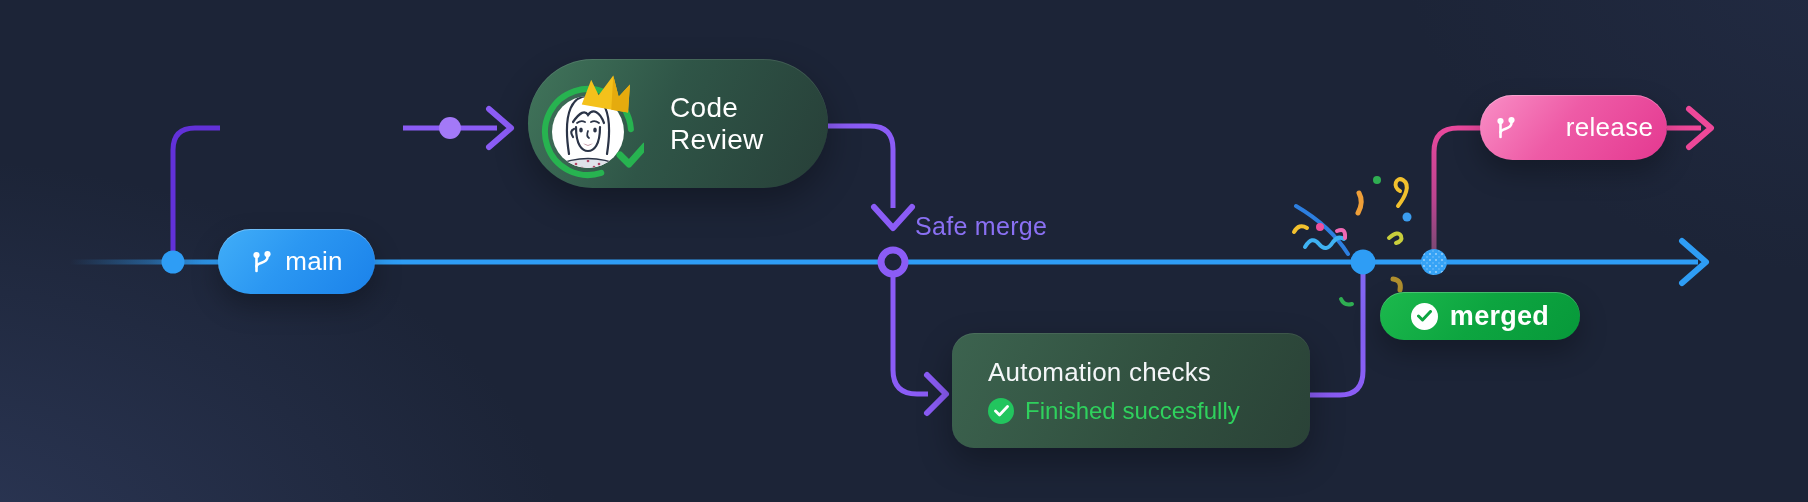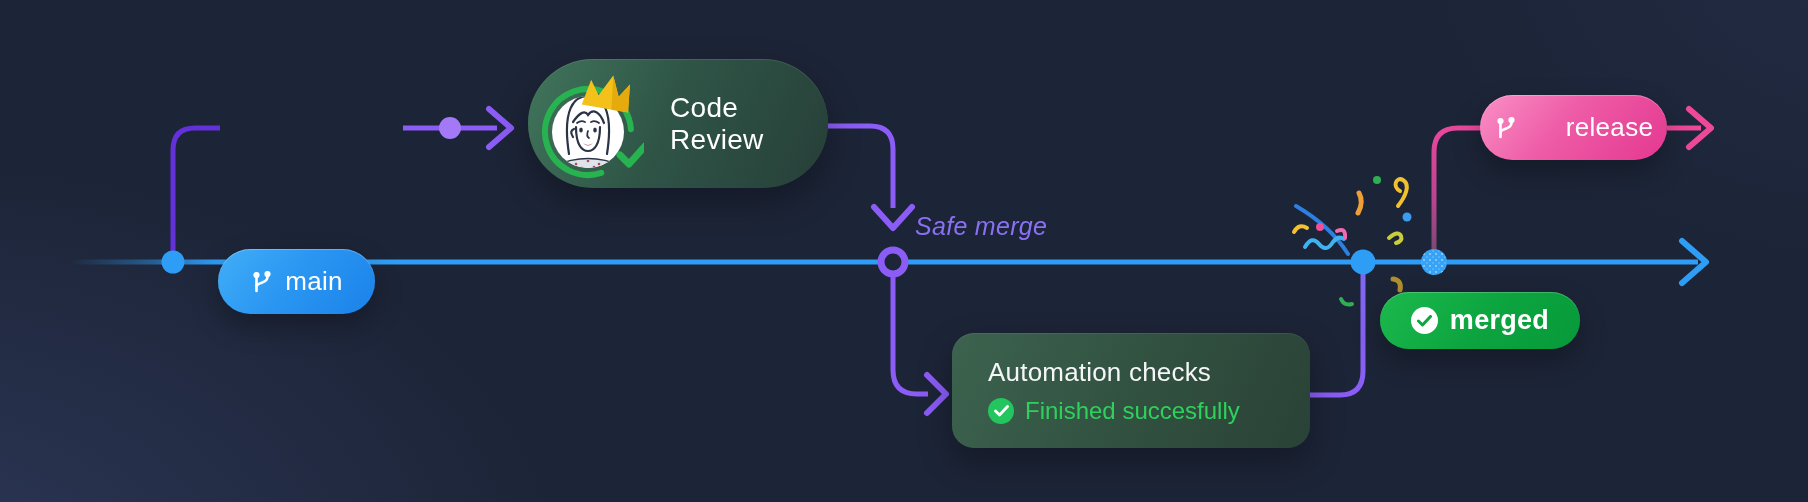--- a/index.html
+++ b/index.html
@@ -14,24 +14,24 @@
       #1c2437;
   }
   .stage svg.wires{position:absolute;left:0;top:0;z-index:1;}
   .node{position:absolute;z-index:2;display:flex;align-items:center;color:#fff;}
   .pill{
     height:65px;border-radius:33px;justify-content:center;gap:11px;
     box-shadow:0 12px 28px rgba(0,0,0,.28), inset 0 1px 0 rgba(255,255,255,.28);
     font-size:26px;font-weight:500;letter-spacing:.3px;
   }
   .pill-feature{left:218px;top:95px;width:185px;background:linear-gradient(130deg,#a98bfc 0%,#8a5bf6 45%,#7436ef 100%);}
-  .pill-main{left:218px;top:229px;width:157px;background:linear-gradient(130deg,#41aef8 0%,#2b97f2 45%,#1b82ea 100%);margin-top:20px;}
+  .pill-main{left:218px;top:229px;width:157px;background:linear-gradient(130deg,#41aef8 0%,#2b97f2 45%,#1b82ea 100%);}
   .pill-release{left:1480px;top:95px;width:187px;background:linear-gradient(130deg,#f98fc6 0%,#ee5ba6 45%,#e43890 100%);gap:48px;}
   .badge-merged{
-    left:1380px;top:292px;width:200px;height:57px;border-radius:33px;
+    left:1380px;top:292px;width:200px;height:48px;border-radius:33px;
     justify-content:center;gap:12px;font-size:27px;font-weight:600;letter-spacing:.3px;
     background:linear-gradient(130deg,#1cb94d 0%,#0da540 50%,#07993a 100%);
     box-shadow:0 12px 28px rgba(0,0,0,.28), inset 0 1px 0 rgba(255,255,255,.22);
   }
   .card-review{
     left:528px;top:59px;width:300px;height:129px;border-radius:65px;
     background:linear-gradient(115deg,#41755b 0%,#2f5547 45%,#273f38 100%);
     box-shadow:0 14px 34px rgba(0,0,0,.3), inset 0 1px 0 rgba(255,255,255,.10);
     gap:26px;padding-left:8px;box-sizing:border-box;
     font-size:28px;font-weight:500;letter-spacing:.3px;
@@ -39,21 +39,21 @@
   .card-automation{
     left:952px;top:333px;width:358px;height:115px;border-radius:22px;
     background:linear-gradient(115deg,#3c634f 0%,#31503f 55%,#2a4237 100%);
     box-shadow:0 14px 34px rgba(0,0,0,.3), inset 0 1px 0 rgba(255,255,255,.08);
     flex-direction:column;align-items:flex-start;justify-content:center;
     gap:9px;padding-left:36px;box-sizing:border-box;
   }
   .card-automation .title{font-size:26px;font-weight:500;letter-spacing:.2px;color:#f4f6f8;}
   .card-automation .status{display:flex;align-items:center;gap:11px;font-size:24px;font-weight:500;color:#2fd15d;}
   .safe-merge-label{
-    left:915px;top:212px;z-index:2;font-size:25px;font-weight:500;color:#8a70f3;letter-spacing:.3px;font-style:italic;
+    left:915px;top:212px;z-index:2;font-size:25px;font-weight:500;color:#8a70f3;letter-spacing:.3px;
   }
   .check-chip{width:26px;height:26px;border-radius:50%;background:#22c55e;display:flex;align-items:center;justify-content:center;flex:none;}
   .check-chip-white{width:27px;height:27px;border-radius:50%;background:#ffffff;display:flex;align-items:center;justify-content:center;flex:none;}
   .avatar-wrap{position:relative;width:108px;height:114px;flex:none;}
   .branch-ico{flex:none;display:block;}
 </style>
 </head>
 <body>
 
 <div class="stage">

